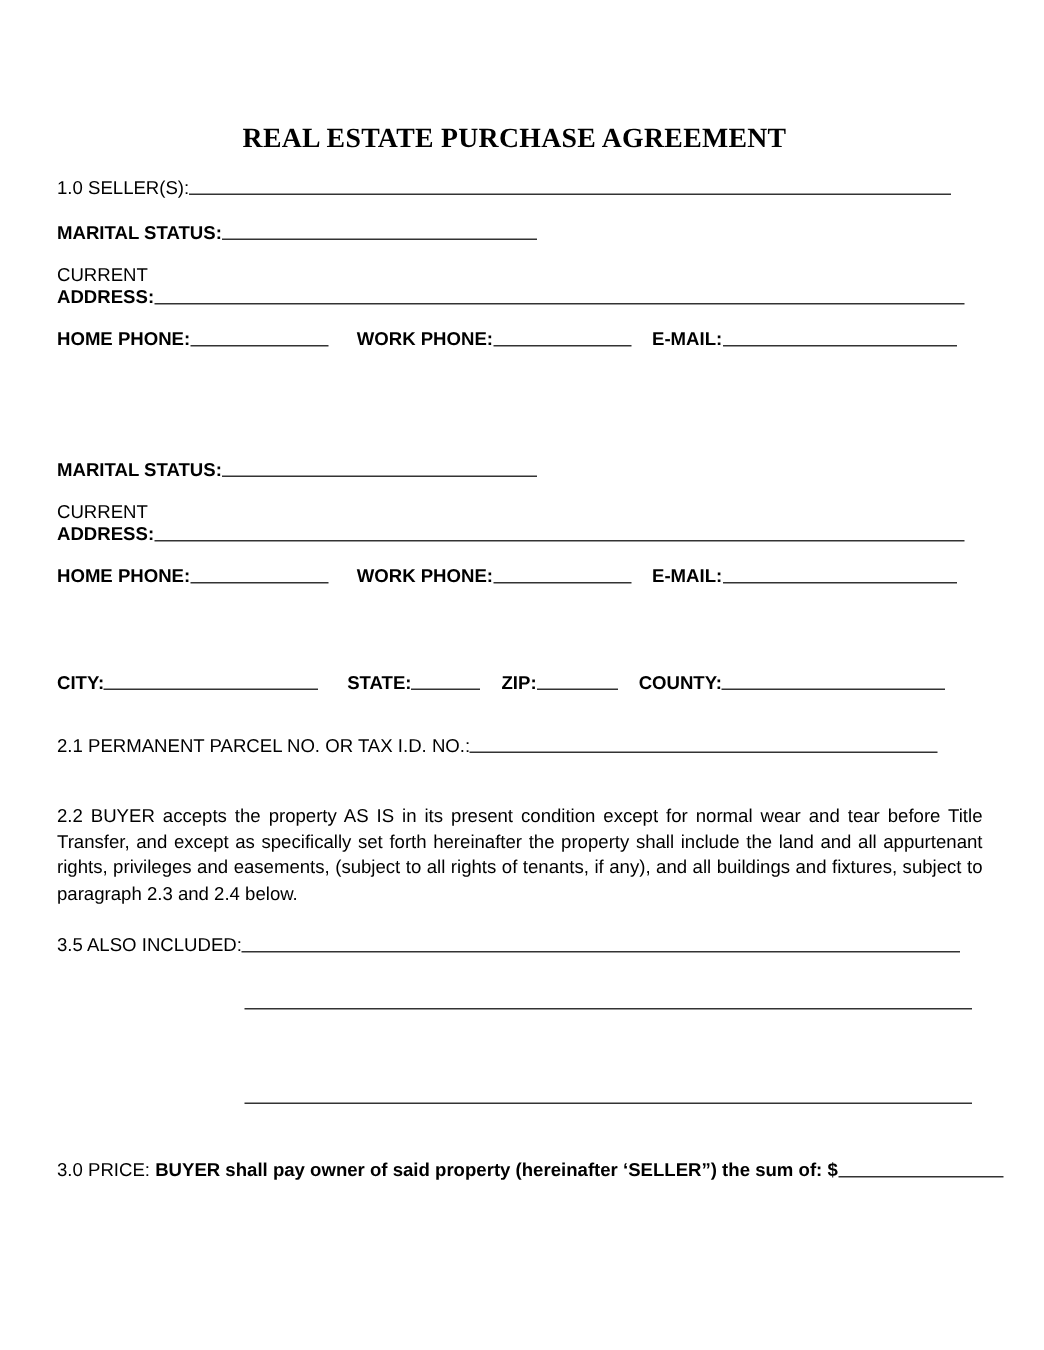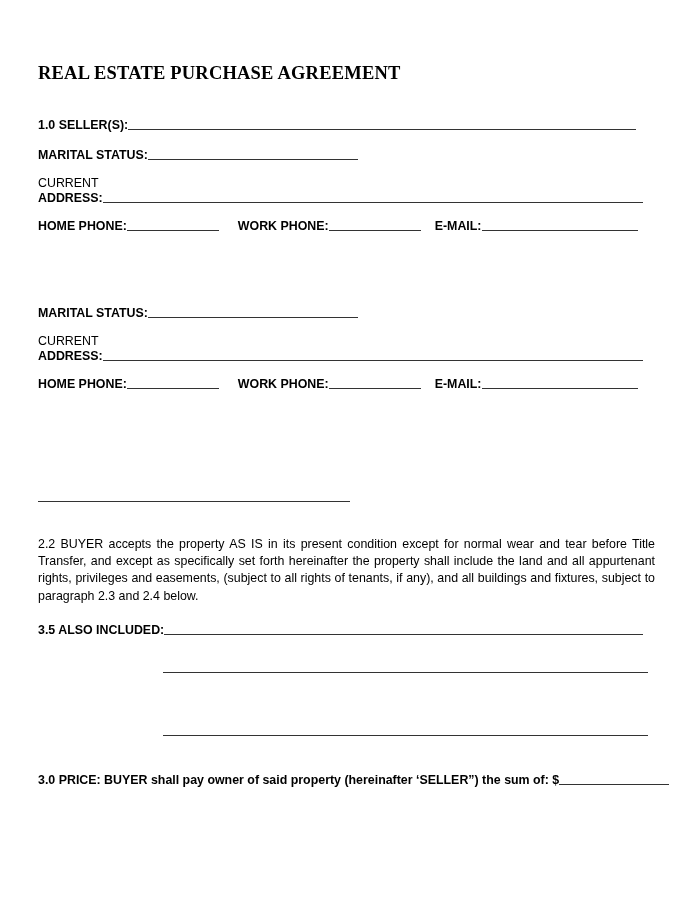--- a/index.html
+++ b/index.html
@@ -26,36 +26,36 @@
     top: 0;
     width: 610px;
   }
 
   
   .doc-title {
     font-family: "Liberation Serif", serif;
     font-weight: bold;
     font-size: 18.5px;
     letter-spacing: 0.2px;
-    text-align: left;
+    text-align: center;
     margin: 0;
-    padding-top: 62px;
+    padding-top: 82px;
     line-height: 22px;
     white-space: nowrap;
   }
 
   
   .f-row {
     position: relative;
     font-size: 12.4px;
     line-height: 15px;
     white-space: nowrap;
   }
   .lbl { font-weight: bold; }
-  .lbl.b { font-weight: bold; margin-top: 40px; }
+  .lbl.b { font-weight: normal; margin-top: 40px; }
 
   
   .fill {
     display: inline-block;
     vertical-align: baseline;
     border-bottom: 1.6px solid #333333;
     height: 11px;
     margin-bottom: -1px;
   }
 
@@ -126,23 +126,26 @@
     <div class="f-row r two-line" style="top:334px;">
       <span class="l1">CURRENT</span>
       <span class="l2"><span class="lbl">ADDRESS:</span><span class="fill" style="width:540px;"></span></span>
     </div>
 
     <div class="f-row r" style="top:377px;">
       <span class="lbl">HOME PHONE:</span><span class="fill" style="width:92px;"></span><span class="gap-md"></span><span class="lbl">WORK PHONE:</span><span class="fill" style="width:92px;"></span><span class="gap-sm"></span><span class="lbl">E-MAIL:</span><span class="fill" style="width:156px;"></span>
     </div>
 
 
+    <div class="f-row r" style="top:448px;">
+      <span class="lbl">CITY:</span><span class="fill" style="width:143px;"></span><span class="gap-md"></span><span class="lbl">STATE:</span><span class="fill" style="width:46px;"></span><span class="gap-sm"></span><span class="lbl">ZIP:</span><span class="fill" style="width:54px;"></span><span class="gap-sm"></span><span class="lbl">COUNTY:</span><span class="fill" style="width:149px;"></span>
+    </div>
 
     <div class="f-row r" style="top:490px;">
-      <span class="fill" style="width:312px;"></span>
+      <span class="lbl b">2.1 PERMANENT PARCEL NO. OR TAX I.D. NO.:</span><span class="fill" style="width:312px;"></span>
     </div>
 
     <div class="para" style="top:536px;">
       <b>2.2 BUYER</b><span> accepts the property AS IS in its present condition except for normal wear and tear before Title Transfer, and except as specifically set forth hereinafter the property shall include the land and all appurtenant rights, privileges and easements, (subject to all rights of tenants, if any), and all buildings and fixtures, subject to paragraph 2.3 and 2.4 below.</span>
     </div>
 
     <div class="f-row r" style="top:623px;">
       <span class="lbl b">3.5 ALSO INCLUDED:</span><span class="fill" style="width:479px;"></span>
     </div>
     <div class="cont-rule" style="top:672px; left:125px; width:485px;"></div>

